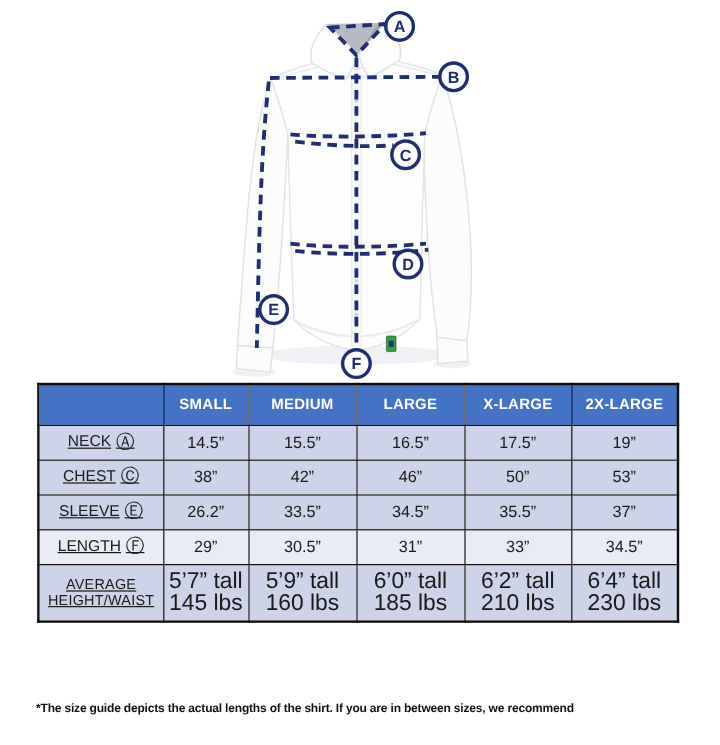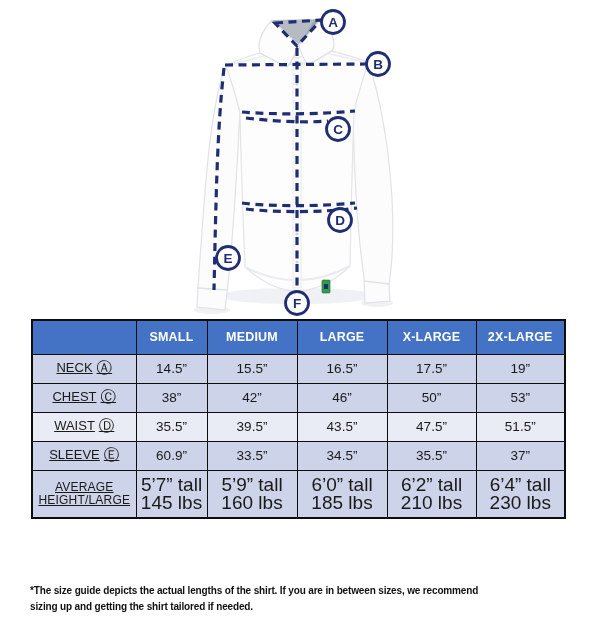--- a/index.html
+++ b/index.html
@@ -164,43 +164,43 @@
 
     <tr class="r dark">
       <td class="lbl"><span>CHEST</span><span class="cl">Ⓒ</span></td>
       <td class="val">38”</td>
       <td class="val">42”</td>
       <td class="val">46”</td>
       <td class="val">50”</td>
       <td class="val">53”</td>
     </tr>
 
-    <tr class="r light">
-      <td class="lbl"><span>WAIST</span><span class="cl">Ⓓ</span></td>
-      <td class="val">35.5”</td>
-      <td class="val">39.5”</td>
-      <td class="val">43.5”</td>
-      <td class="val">47.5”</td>
-      <td class="val">51.5”</td>
-    </tr>
 
     <tr class="r dark">
       <td class="lbl"><span>SLEEVE</span><span class="cl">Ⓔ</span></td>
-      <td class="val">60.9”</td>
+      <td class="val">26.2”</td>
       <td class="val">33.5”</td>
       <td class="val">34.5”</td>
       <td class="val">35.5”</td>
       <td class="val">37”</td>
     </tr>
 
+    <tr class="r light">
+      <td class="lbl"><span>LENGTH</span><span class="cl">Ⓕ</span></td>
+      <td class="val">29”</td>
+      <td class="val">30.5”</td>
+      <td class="val">31”</td>
+      <td class="val">33”</td>
+      <td class="val">34.5”</td>
+    </tr>
 
     <tr class="avg dark">
       <td class="lbl avg-lbl">
         <div>AVERAGE</div>
-        <div>HEIGHT/LARGE</div>
+        <div>HEIGHT/WAIST</div>
       </td>
       <td class="avg-val">
         <div>5’7” tall</div>
         <div>145 lbs</div>
       </td>
       <td class="avg-val">
         <div>5’9” tall</div>
         <div>160 lbs</div>
       </td>
       <td class="avg-val">
@@ -214,16 +214,15 @@
       <td class="avg-val">
         <div>6’4” tall</div>
         <div>230 lbs</div>
       </td>
     </tr>
   </tbody>
     </table>
 
   <div class="footnote">
     <div>*The size guide depicts the actual lengths of the shirt. If you are in between sizes, we recommend</div>
-    <div>sizing up and getting the shirt tailored if needed.</div>
   </div>
 
 </div>
 
 </body></html>

